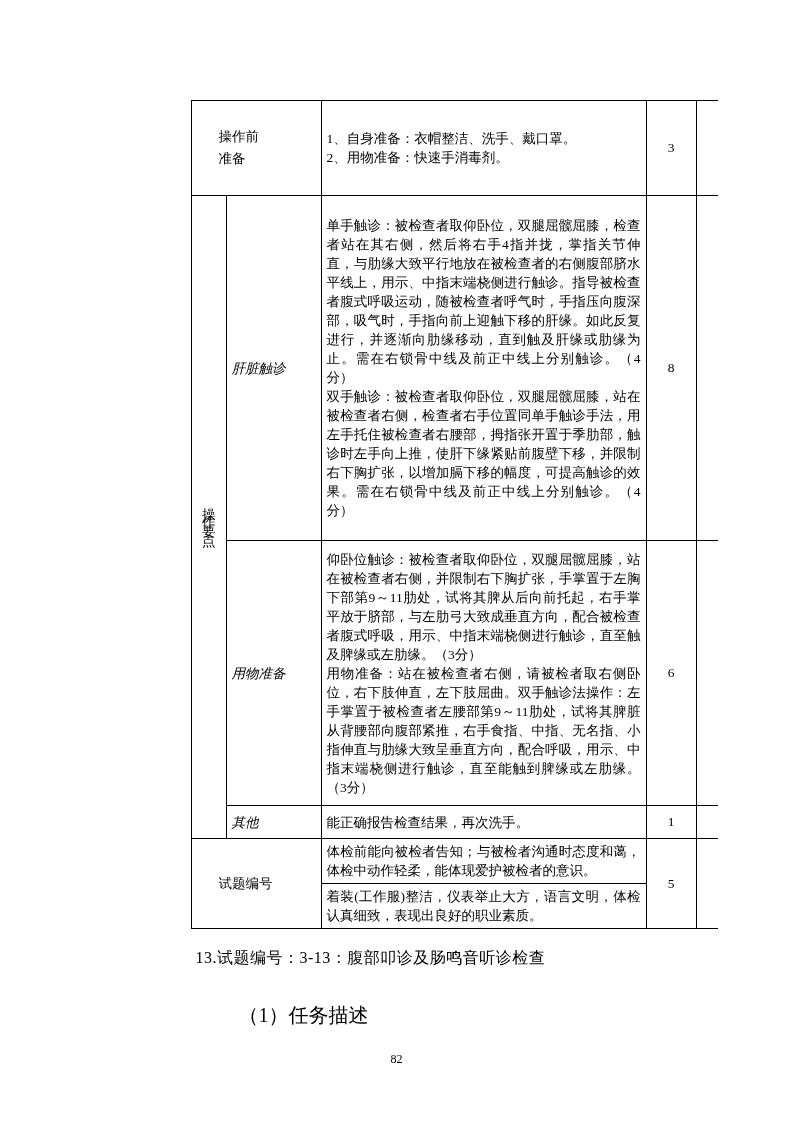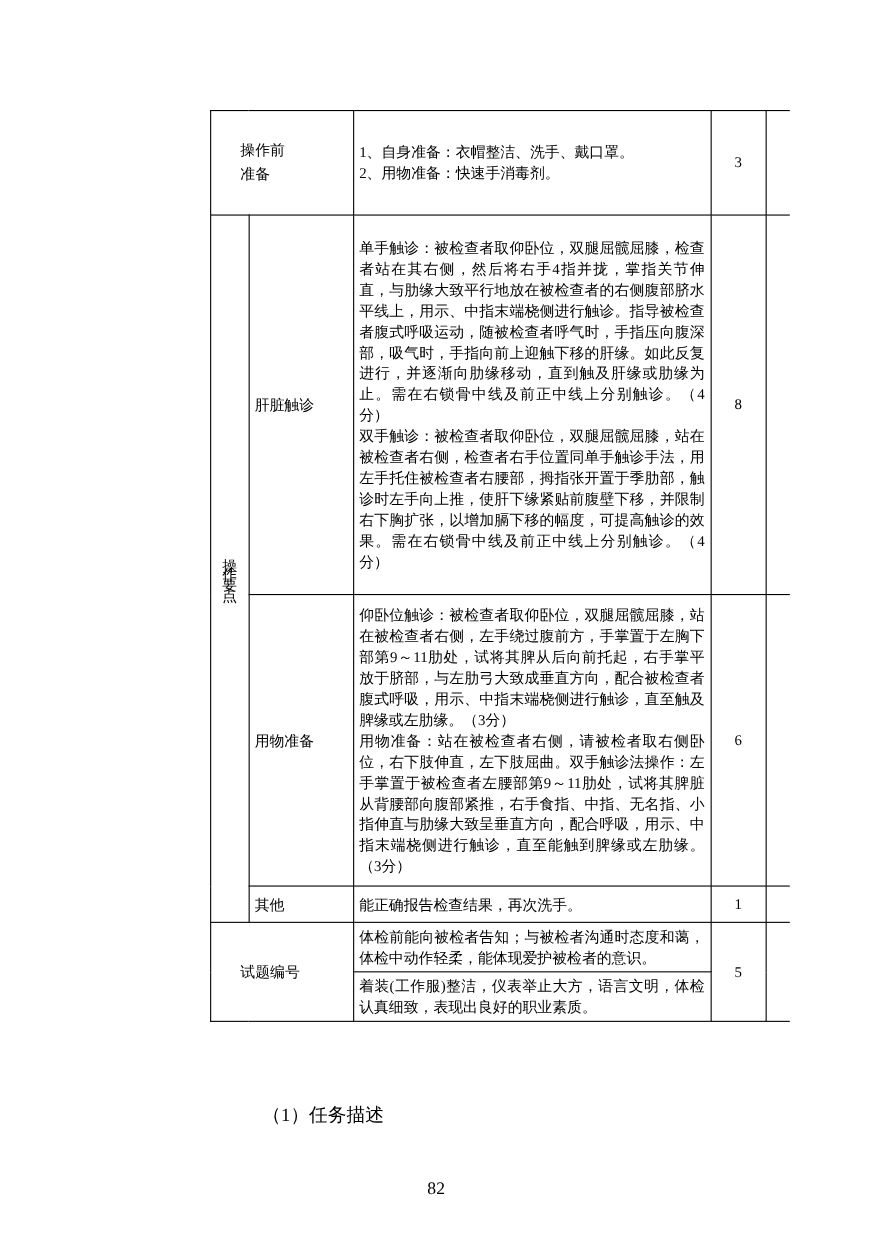--- a/index.html
+++ b/index.html
@@ -49,20 +49,21 @@
   .vlabel {
     display: inline-block;
     writing-mode: vertical-lr;
     text-orientation: upright;
     letter-spacing: 0.65em;
     line-height: 1;
   }
   .cell-sublabel {
     padding: 2px 4px 2px 5px;
     line-height: 19px;
+    font-style: italic;
   }
   .cell-content {
     padding: 3px 5px;
     text-align: justify;
     line-height: 19px;
   }
   .cell-content .para { text-align: justify; }
   .cell-score {
     text-align: center;
     font-size: 13.5px;
@@ -74,31 +75,30 @@
     left: 120px;
     top: 948px;
     font-size: 16px;
     letter-spacing: 0.5px;
     white-space: nowrap;
   }
   .task-label {
     position: absolute;
     left: 163px;
     top: 1002px;
-    font-size: 17px;
+    font-size: 20px;
     white-space: nowrap;
   }
   .page-number {
     position: absolute;
     left: 0;
     top: 1052px;
     width: 100%;
     text-align: center;
-    font-size: 16px;
-    margin-top: 20px;
+    font-size: 12px;
   }
 </style>
 </head>
 <body>
 
 <div class="sheet">
 
   <table class="score-table">
     <colgroup>
       <col style="width:35px">
@@ -129,21 +129,21 @@
         <div class="para">单手触诊：被检查者取仰卧位，双腿屈髋屈膝，检查者站在其右侧，然后将右手4指并拢，掌指关节伸直，与肋缘大致平行地放在被检查者的右侧腹部脐水平线上，用示、中指末端桡侧进行触诊。指导被检查者腹式呼吸运动，随被检查者呼气时，手指压向腹深部，吸气时，手指向前上迎触下移的肝缘。如此反复进行，并逐渐向肋缘移动，直到触及肝缘或肋缘为止。需在右锁骨中线及前正中线上分别触诊。（4分）</div>
         <div class="para">双手触诊：被检查者取仰卧位，双腿屈髋屈膝，站在被检查者右侧，检查者右手位置同单手触诊手法，用左手托住被检查者右腰部，拇指张开置于季肋部，触诊时左手向上推，使肝下缘紧贴前腹壁下移，并限制右下胸扩张，以增加膈下移的幅度，可提高触诊的效果。需在右锁骨中线及前正中线上分别触诊。（4分）</div>
       </td>
       <td class="cell-score">8</td>
       <td class="cell-empty"></td>
     </tr>
 
     <tr class="r-spleen">
       <td class="cell-sublabel">用物准备</td>
       <td class="cell-content">
-        <div class="para">仰卧位触诊：被检查者取仰卧位，双腿屈髋屈膝，站在被检查者右侧，左手绕过腹前方，手掌置于左胸下部第9～11肋处，试将其脾从后向前托起，右手掌平放于脐部，与左肋弓大致成垂直方向，配合被检查者腹式呼吸，用示、中指末端桡侧进行触诊，直至触及脾缘或左肋缘。（3分）</div>
+        <div class="para">仰卧位触诊：被检查者取仰卧位，双腿屈髋屈膝，站在被检查者右侧，并限制右下胸扩张，手掌置于左胸下部第9～11肋处，试将其脾从后向前托起，右手掌平放于脐部，与左肋弓大致成垂直方向，配合被检查者腹式呼吸，用示、中指末端桡侧进行触诊，直至触及脾缘或左肋缘。（3分）</div>
         <div class="para">用物准备：站在被检查者右侧，请被检者取右侧卧位，右下肢伸直，左下肢屈曲。双手触诊法操作：左手掌置于被检查者左腰部第9～11肋处，试将其脾脏从背腰部向腹部紧推，右手食指、中指、无名指、小指伸直与肋缘大致呈垂直方向，配合呼吸，用示、中指末端桡侧进行触诊，直至能触到脾缘或左肋缘。（3分）</div>
       </td>
       <td class="cell-score">6</td>
       <td class="cell-empty"></td>
     </tr>
 
     <tr class="r-other">
       <td class="cell-sublabel">其他</td>
       <td class="cell-content">
         <div class="para">能正确报告检查结果，再次洗手。</div>
@@ -162,16 +162,17 @@
     </tr>
 
     <tr class="r-prof2">
       <td class="cell-content">
         <div class="para">着装(工作服)整洁，仪表举止大方，语言文明，体检认真细致，表现出良好的职业素质。</div>
       </td>
     </tr>
   </tbody>
     </table>
 
+  <div class="question-title">13.试题编号：3-13：腹部叩诊及肠鸣音听诊检查</div>
   <div class="task-label">（1）任务描述</div>
   <div class="page-number">82</div>
 
 </div>
 
 </body></html>

